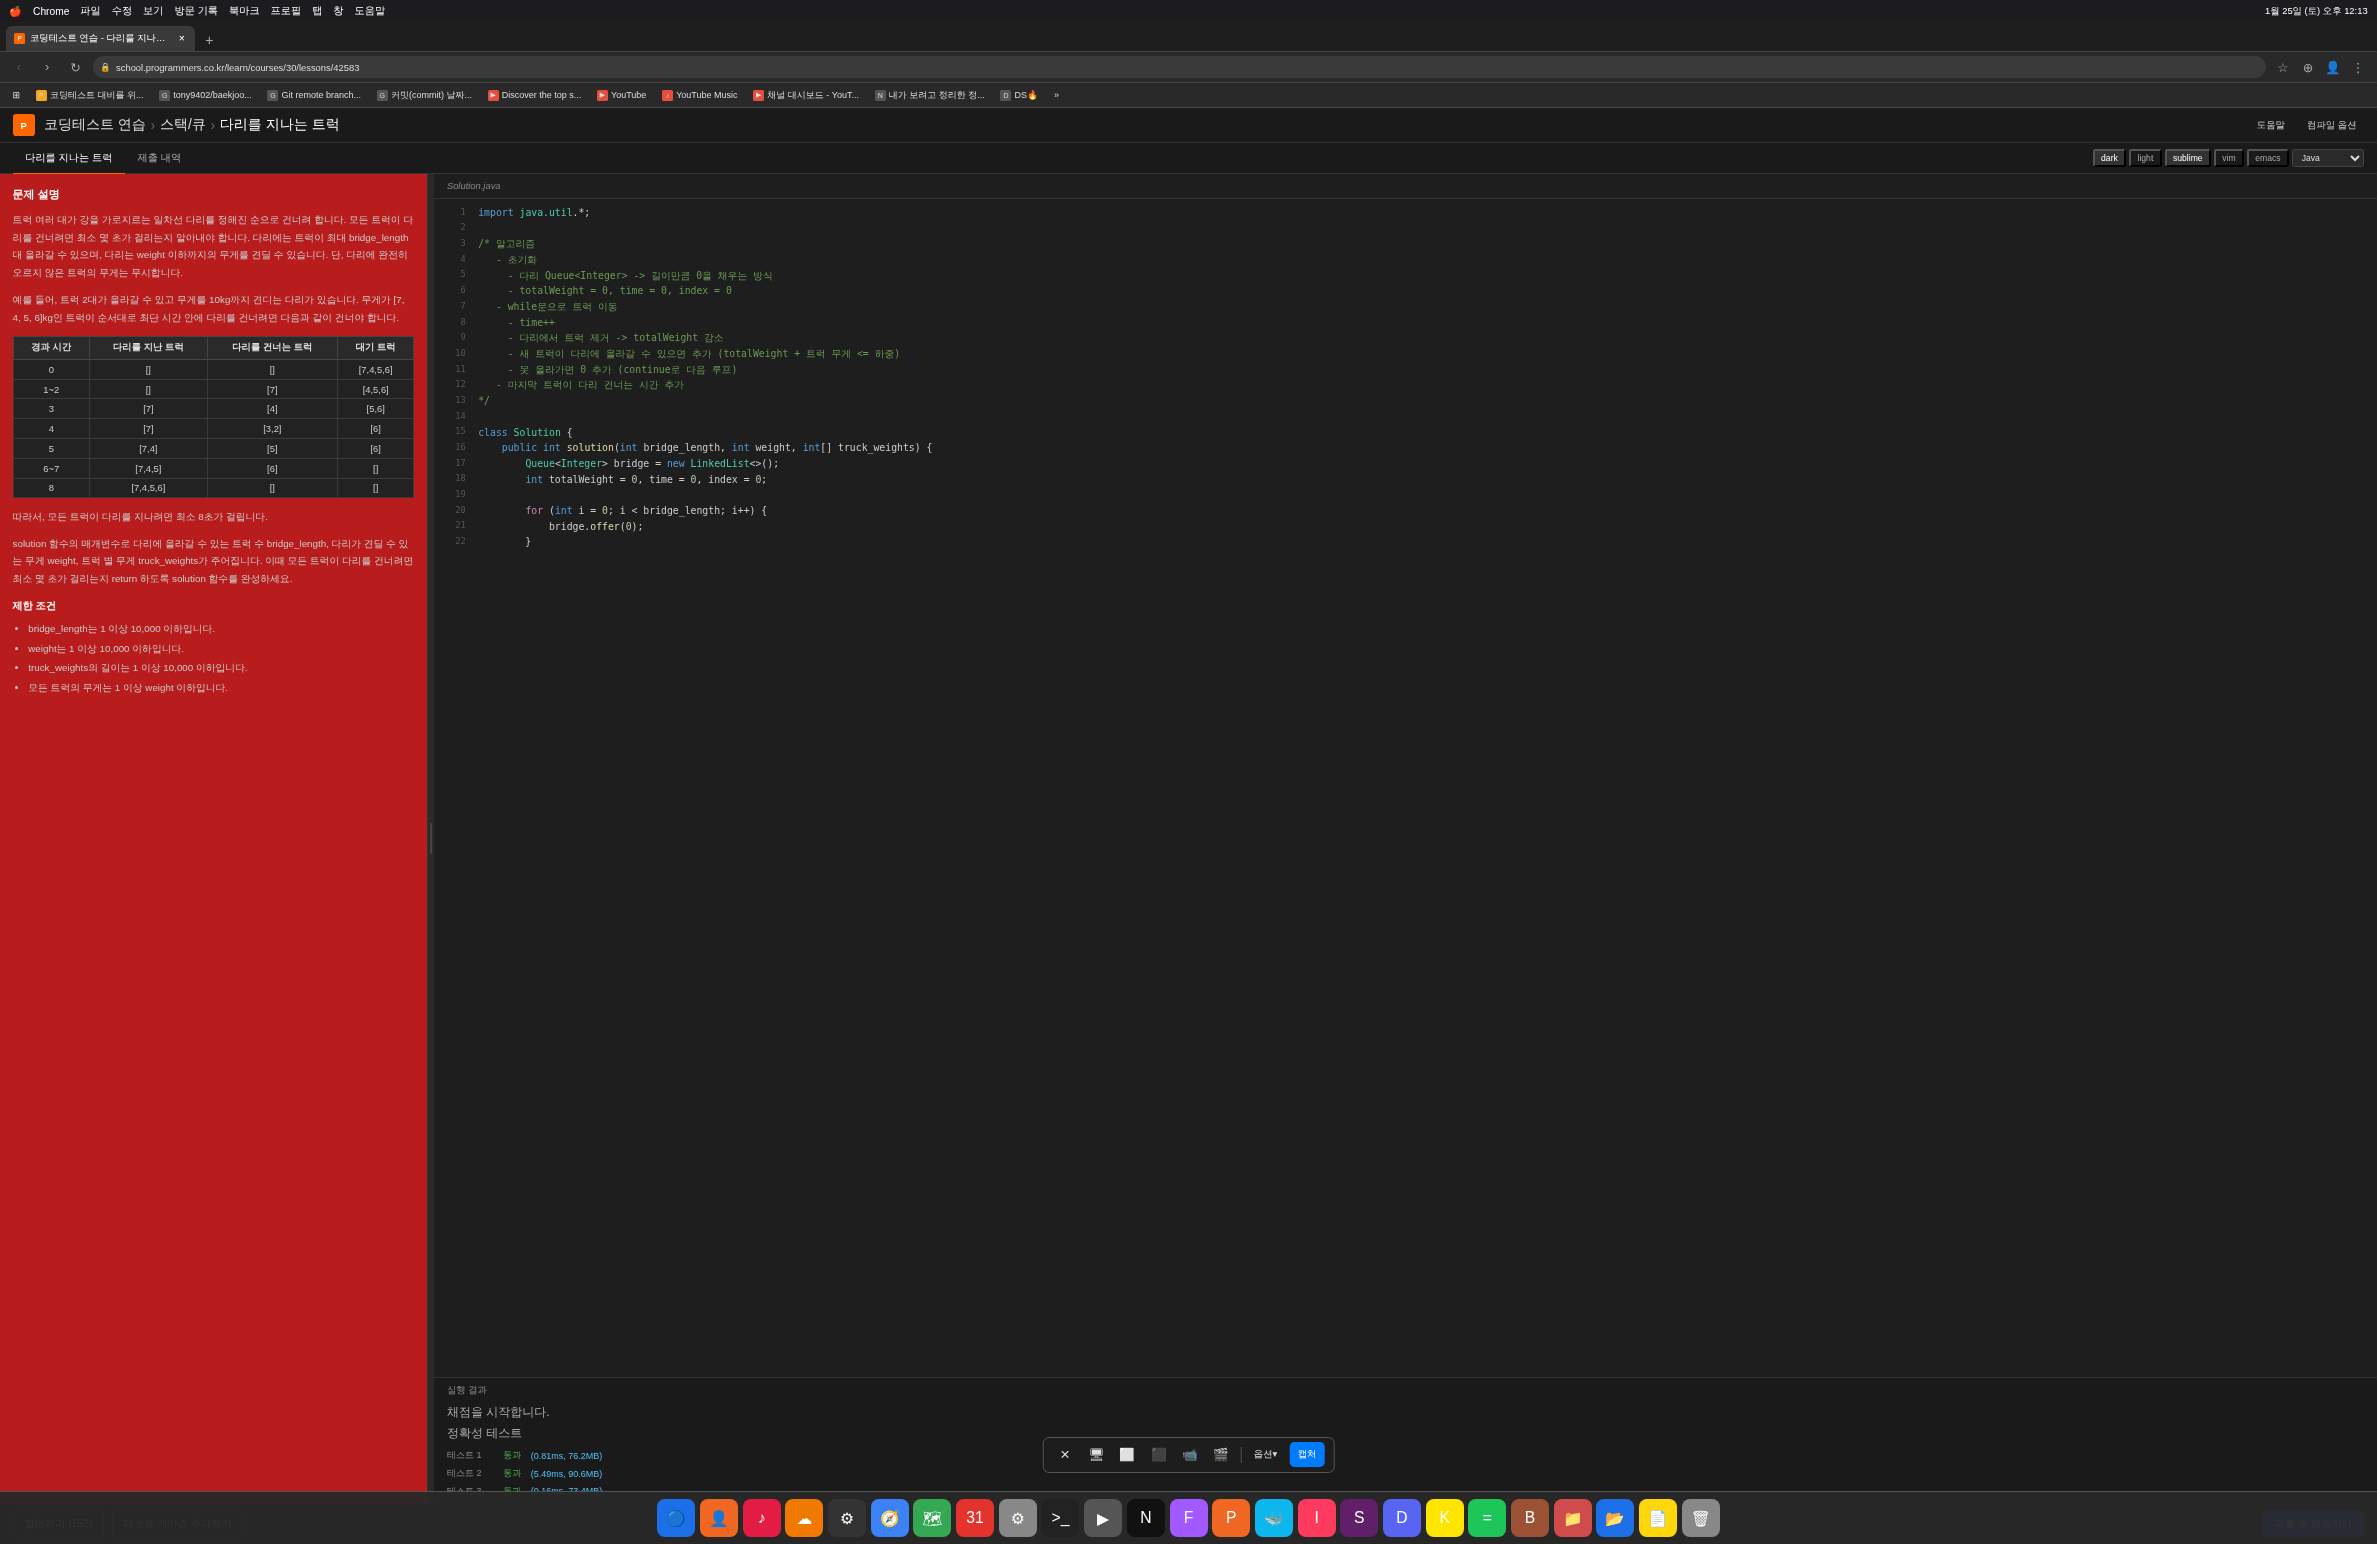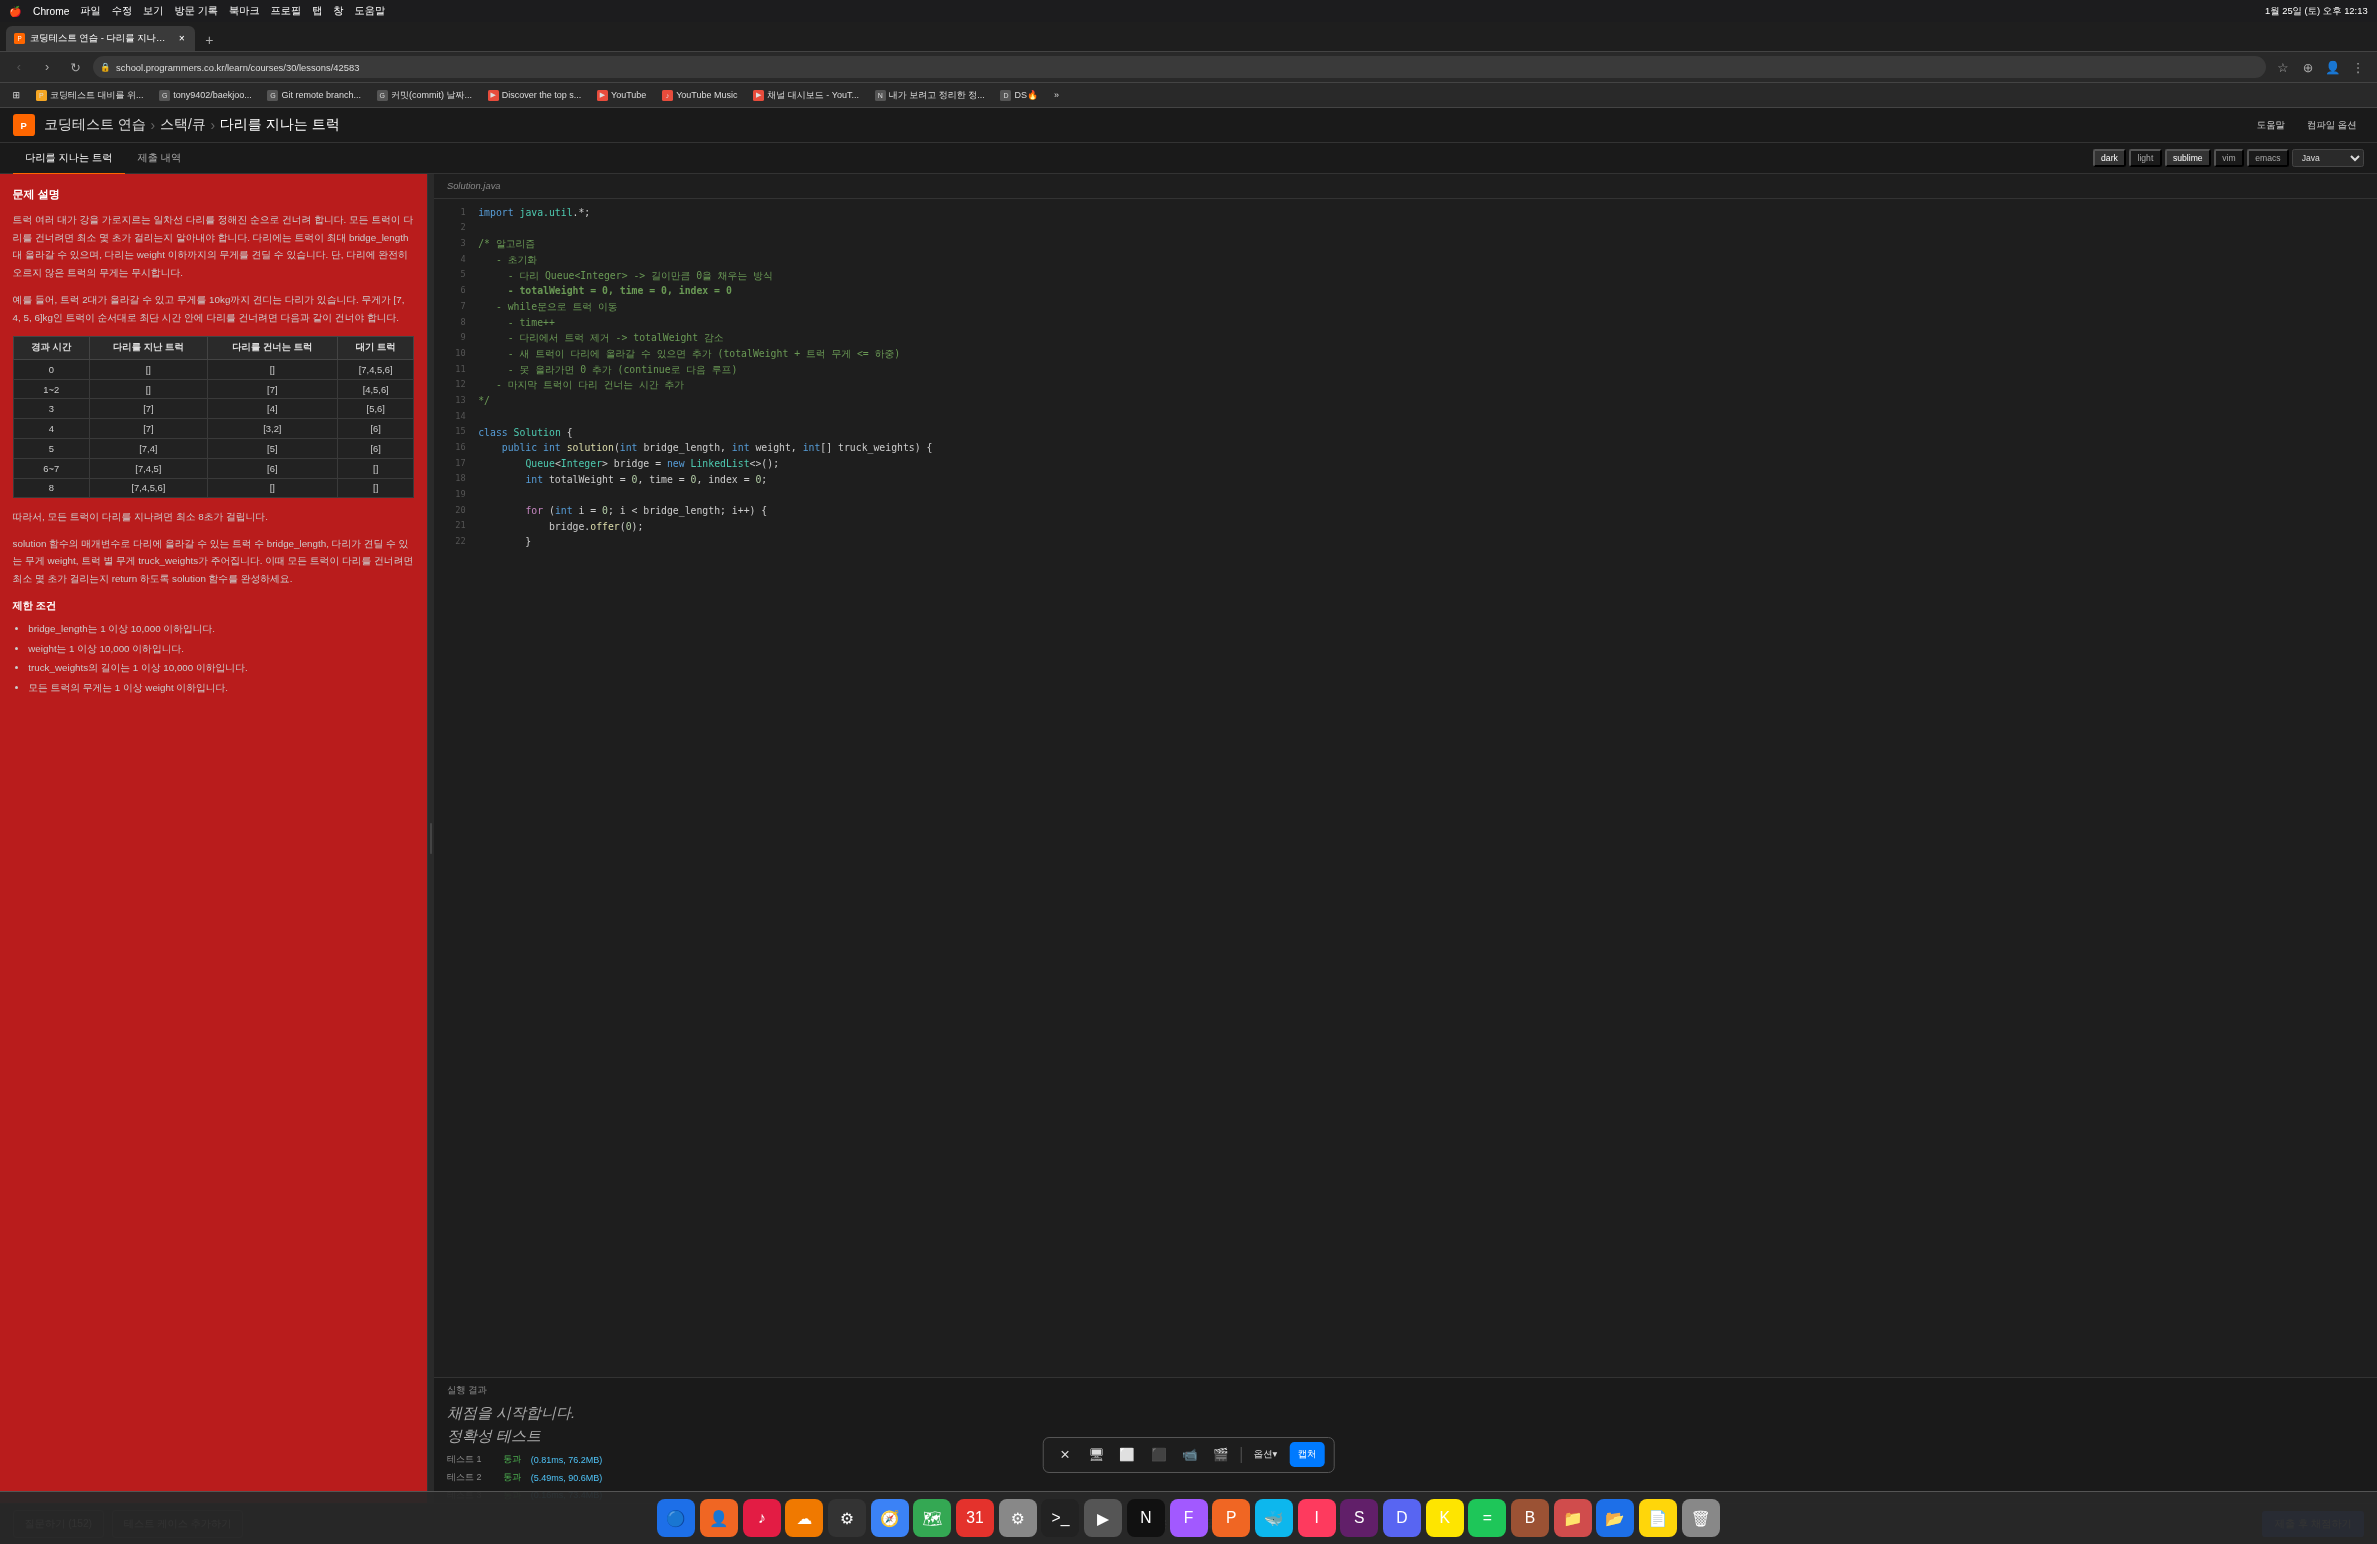--- a/index.html
+++ b/index.html
@@ -233,21 +233,21 @@
 
     
     .result-panel {
       height: 126px;
       background: #1a1a1a;
       border-top: 0.8px solid #333;
       overflow-y: auto;
       padding: 6.3px 12.6px;
     }
     .result-title { font-size: 9.4px; color: #888; margin-bottom: 6.3px; }
-    .result-status { font-size: 15px; color: #aaa; margin-bottom: 4.7px; font-style: italic; }
+    .result-status { font-size: 12px; color: #aaa; margin-bottom: 4.7px; }
     .result-row { display: flex; align-items: center; gap: 9.4px; padding: 2.4px 0; font-size: 9px; }
     .test-label { color: #888; min-width: 47px; }
     .test-pass { color: #4caf50; }
     .test-time { color: #4fc3f7; }
 
     
     .bottom-bar {
       height: 41px;
       background: #1a1a1a;
       border-top: 0.8px solid #333;
@@ -538,21 +538,21 @@
           <div class="code-line">
             <span class="line-number">4</span>
             <span class="line-content" style="color: rgb(106, 153, 85);">   - 초기화</span>
           </div>
           <div class="code-line">
             <span class="line-number">5</span>
             <span class="line-content" style="color: rgb(106, 153, 85);">     - 다리 Queue&lt;Integer&gt; -&gt; 길이만큼 0을 채우는 방식</span>
           </div>
           <div class="code-line">
             <span class="line-number">6</span>
-            <span class="line-content" style="color: rgb(106, 153, 85); font-weight: bold;">     - totalWeight = 0, time = 0, index = 0</span>
+            <span class="line-content" style="color: rgb(106, 153, 85);">     - totalWeight = 0, time = 0, index = 0</span>
           </div>
           <div class="code-line">
             <span class="line-number">7</span>
             <span class="line-content" style="color: rgb(106, 153, 85);">   - while문으로 트럭 이동</span>
           </div>
           <div class="code-line">
             <span class="line-number">8</span>
             <span class="line-content" style="color: rgb(106, 153, 85);">     - time++</span>
           </div>
           <div class="code-line">

